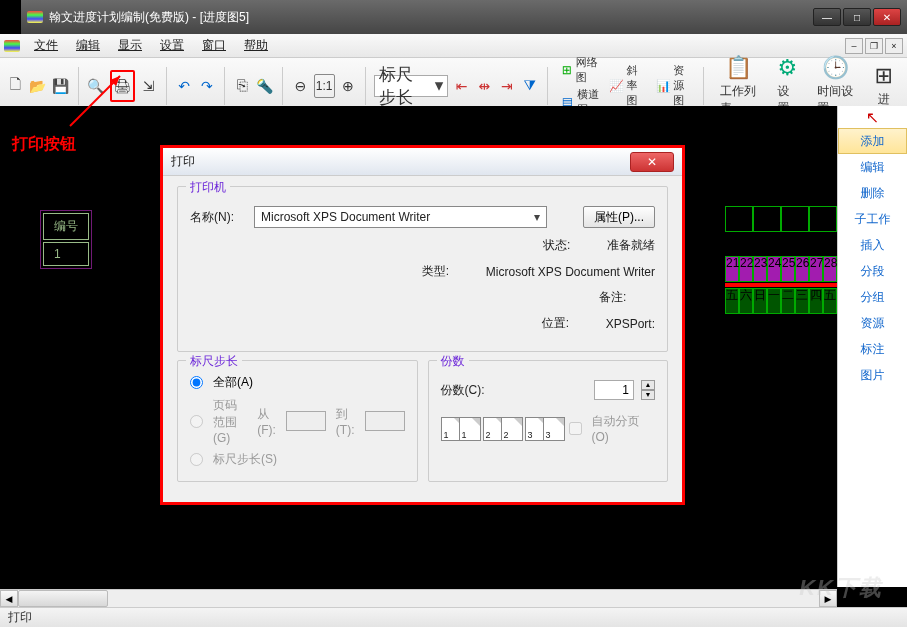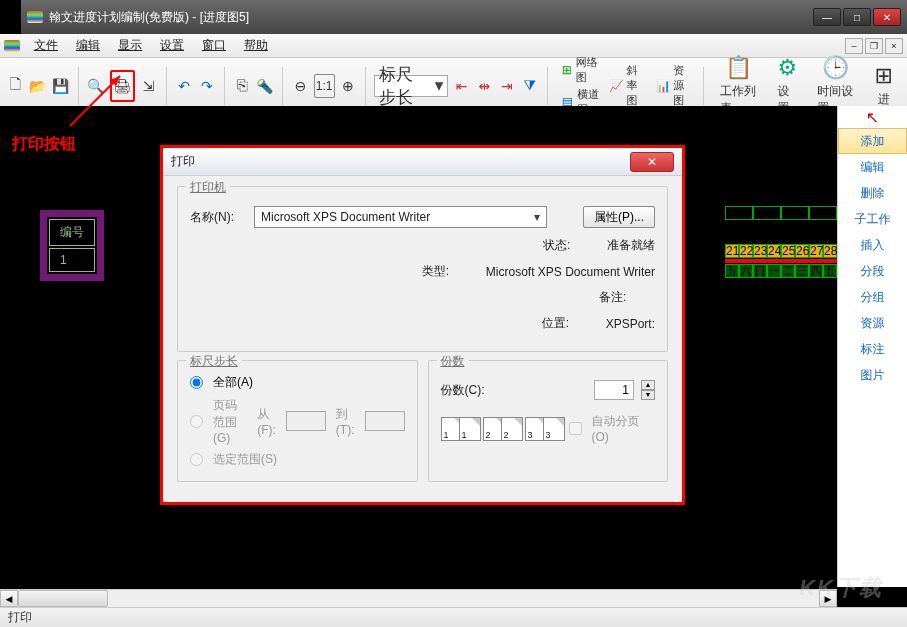--- a/index.html
+++ b/index.html
@@ -30,39 +30,39 @@
     .tgroup-label { font-size: 11px; color: #333; }
     .tbig { display: flex; flex-direction: column; align-items: center; gap: 2px; padding: 0 8px; cursor: pointer; }
     .tbig .ic { font-size: 22px; }
     
     
     .main-area { position: absolute; top: 106px; left: 0; right: 70px; bottom: 40px; background: #000; }
     .annotation { position: absolute; color: #f00; font-size: 16px; font-weight: bold; text-align: right; }
     .arrow-svg { position: absolute; }
     
     
-    .bg-table { position: absolute; border: 7px solid #701a75; color: #9b8; }
+    .bg-table { position: absolute; border: 1px solid #701a75; color: #9b8; }
     .bg-cell { border: 1px solid #9b8; padding: 4px 10px; font-size: 12px; }
     .ruler-row { display: flex; }
-    .ruler-cell { width: 14px; height: 14px; border: 1px solid #0a0; text-align: center; line-height: 12px; }
+    .ruler-cell { width: 14px; height: 26px; border: 1px solid #0a0; text-align: center; line-height: 12px; }
     
     
     .sidebar { position: absolute; top: 106px; right: 0; width: 70px; bottom: 40px; background: #fff; border-left: 1px solid #ccc; display: flex; flex-direction: column; }
     .side-arrow { height: 22px; display: flex; align-items: center; justify-content: center; color: #c00; font-size: 16px; }
     .side-item { height: 26px; display: flex; align-items: center; justify-content: center; color: #1166cc; font-size: 12px; cursor: pointer; }
     .side-item.sel { background: linear-gradient(#fff2cc,#ffe599); border: 1px solid #e0c060; }
     
     
     .dlg-frame { position: absolute; left: 160px; top: 145px; width: 525px; border: 3px solid #f00; background: #f0f0f0; box-shadow: 0 4px 20px rgba(0,0,0,.6); }
     .dlg-title { height: 28px; background: linear-gradient(#fff,#e0e6ef); display: flex; align-items: center; padding: 0 8px; border-bottom: 1px solid #ccc; }
     .dlg-title span { flex: 1; font-size: 12px; color: #222; }
     .dlg-close { width: 44px; height: 20px; background: linear-gradient(#e66,#c33); border: 1px solid #a22; border-radius: 3px; color: #fff; display: flex; align-items: center; justify-content: center; cursor: pointer; font-size: 12px; }
     .dlg-body { padding: 10px 14px 12px; background: #f0f0f0; }
     .fieldset { border: 1px solid #ccc; border-radius: 2px; padding: 10px 12px; margin-bottom: 8px; position: relative; background: #f0f0f0; }
-    .legend { position: absolute; top: -8px; left: 8px; background: #f0f0f0; padding: 0 4px; font-size: 12px; color: #737373; text-decoration: underline; }
+    .legend { position: absolute; top: -8px; left: 8px; background: #f0f0f0; padding: 0 4px; font-size: 12px; color: #6d28d9; }
     .row { display: flex; align-items: center; gap: 8px; margin: 9px 0; font-size: 12px; color: #222; justify-content: flex-end; }
     .lbl { width: 56px; }
     .select { flex: 1; height: 22px; border: 1px solid #888; background: #fff; font-size: 12px; padding: 0 6px; display: flex; align-items: center; justify-content: space-between; }
     .select::after { content: "▾"; color: #444; }
     .btn { height: 22px; padding: 0 10px; border: 1px solid #888; background: linear-gradient(#fefefe,#e4e4e4); border-radius: 2px; font-size: 12px; cursor: pointer; display: inline-flex; align-items: center; }
     .btn.primary { border: 1px solid #4a90d9; box-shadow: 0 0 0 1px #7ab8ef inset; }
     .two-col { display: flex; gap: 10px; }
     .two-col .fieldset { flex: 1; }
     .radio { display: inline-flex; align-items: center; gap: 10px; margin: 3px 0; }
     .radio input { margin: 0; }
@@ -196,21 +196,21 @@
     </table>
 
   <div style="position:absolute;right:0;top:100px">
     <div class="ruler-row">
       <div class="ruler-cell" style="width:28px">15</div>
       <div class="ruler-cell" style="width:28px">16</div>
       <div class="ruler-cell" style="width:28px">18</div>
       <div class="ruler-cell" style="width:28px">28</div>
     </div>
     <div style="height:24px"></div>
-    <div class="ruler-row" style="background:#eab308">
+    <div class="ruler-row" style="background:#a21caf">
       <div class="ruler-cell">21</div>
       <div class="ruler-cell">22</div>
       <div class="ruler-cell">23</div>
       <div class="ruler-cell">24</div>
       <div class="ruler-cell">25</div>
       <div class="ruler-cell">26</div>
       <div class="ruler-cell">27</div>
       <div class="ruler-cell">28</div>
     </div>
     <div style="height:4px;background:#f00;margin:1px 0"></div>
@@ -284,21 +284,21 @@
         <label class="radio disabled">
             <input type="radio" disabled="" style="">
             <span>页码范围(G)</span>
           <span>从(F):</span>
             <input class="num-input" disabled="" style="">
           <span>到(T):</span>
             <input class="num-input" disabled="" style="">
         </label><br>
         <label class="radio disabled">
             <input type="radio" disabled="" style="">
-            <span>选定范围(S)</span>
+            <span>标尺步长(S)</span>
           </label>
       </div>
       <div class="fieldset">
         <div class="legend">份数</div>
         <div class="row">
           <div>份数(C):</div>
           <div style="flex:1"></div>
           <input class="num-input" value="1" style="">
           <div class="spinner">
               <button>▲</button>

